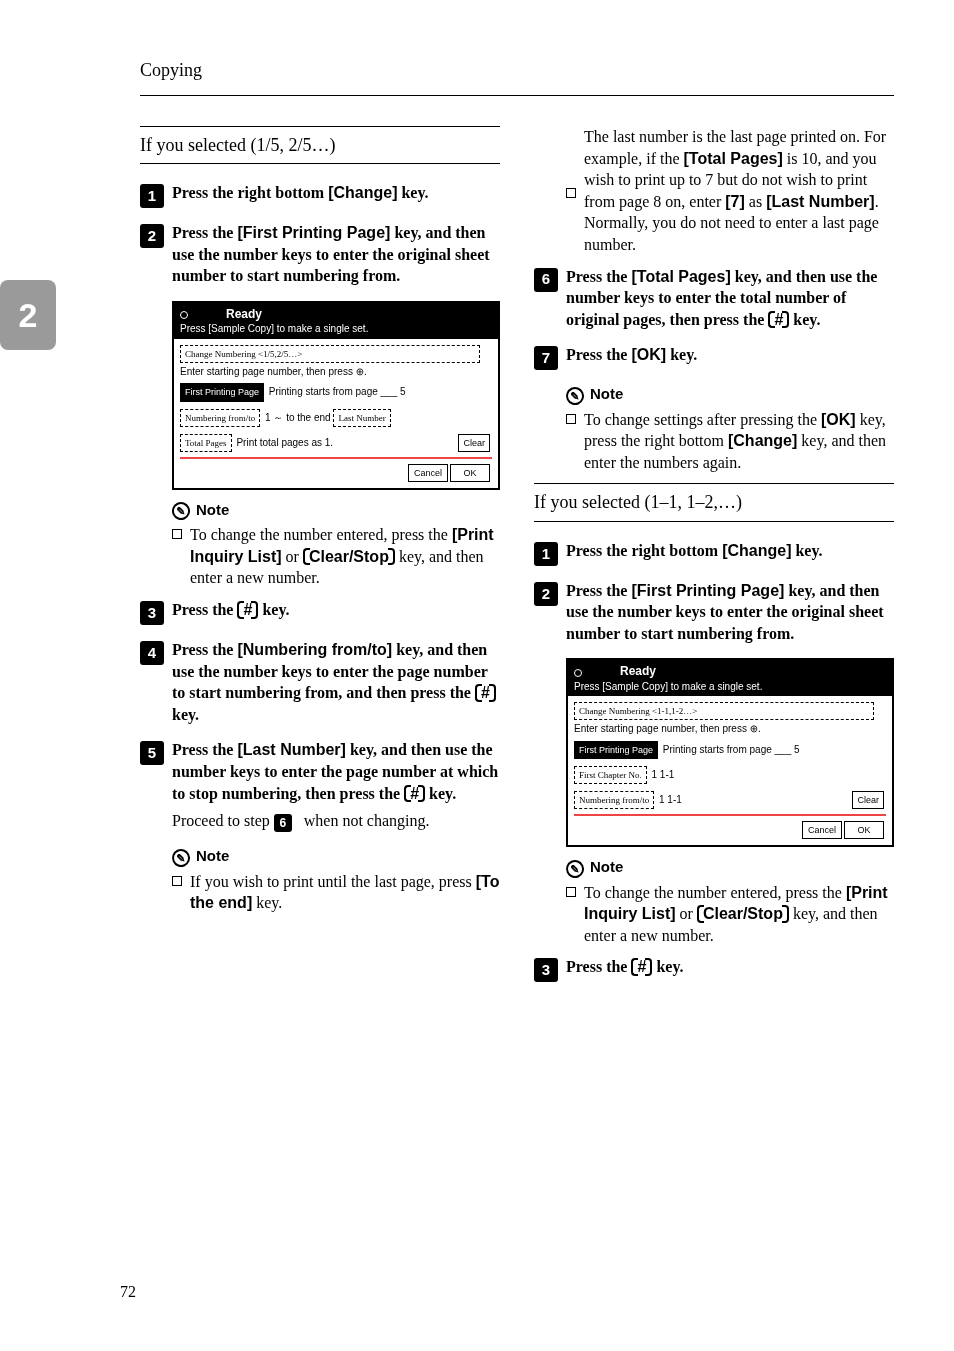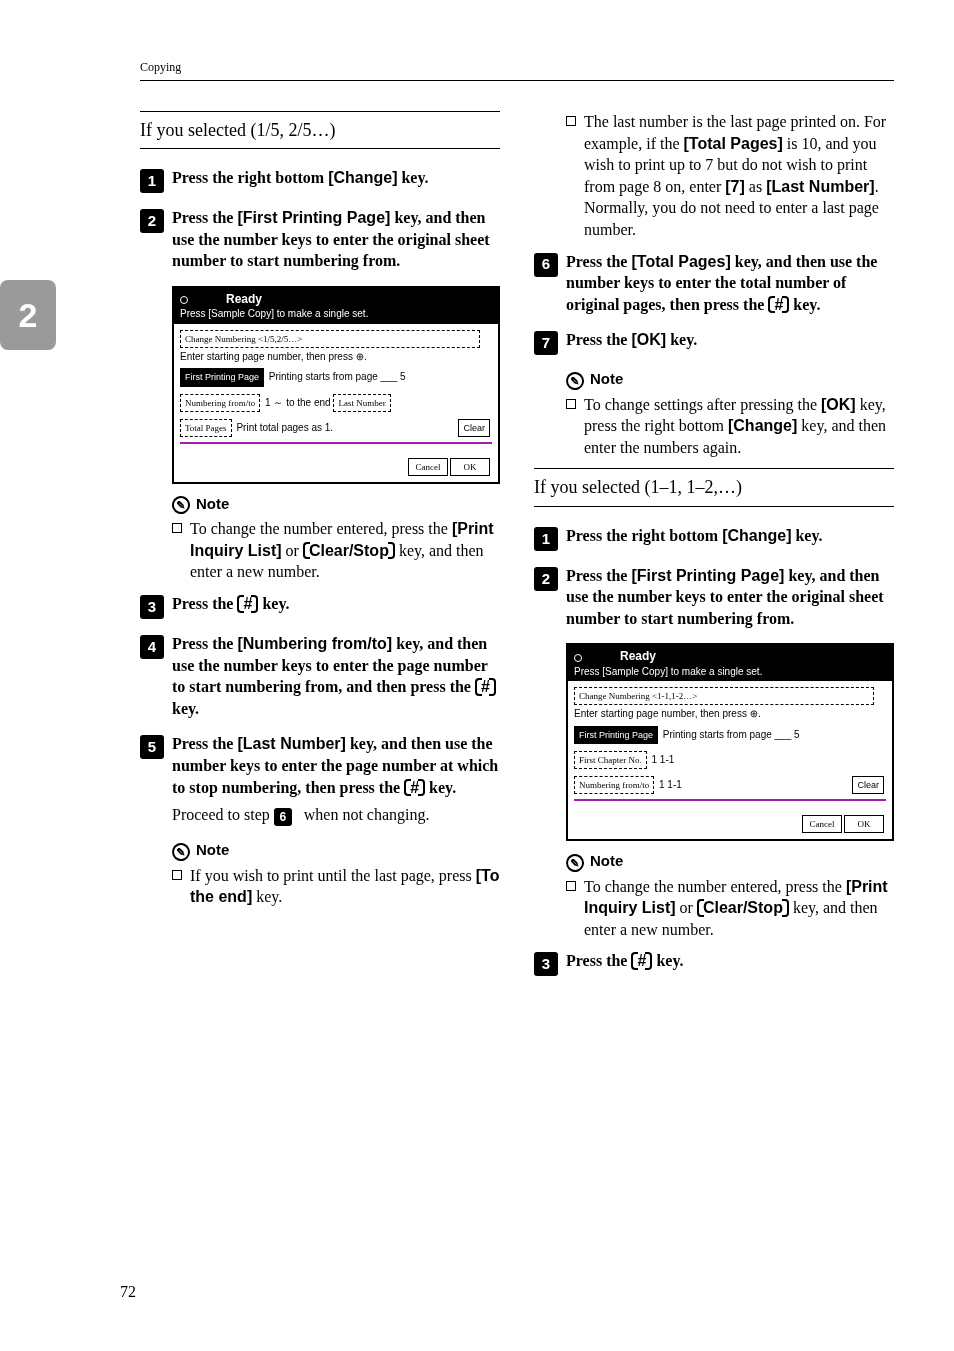--- a/index.html
+++ b/index.html
@@ -22,23 +22,23 @@
     border-radius: 8px;
     color: #fff;
     font-family: Arial, sans-serif;
     font-size: 34px;
     font-weight: bold;
     display: flex;
     align-items: center;
     justify-content: center;
   }
   .running-head {
-    font-size: 12px;
+    font-size: 18px;
     border-bottom: 1px solid #000;
-    padding-bottom: 5px;
+    padding-bottom: 14px;
     margin-left: 100px;
     margin-right: 20px;
     margin-bottom: 30px;
   }
   .columns {
     display: flex;
     gap: 34px;
     margin-left: 100px;
     margin-right: 20px;
   }
@@ -106,21 +106,21 @@
     background: #fff;
   }
   .sc-hd { background:#000; color:#fff; padding:3px 6px; }
   .sc-hd b { font-size: 12px; padding-left: 34px; }
   .sc-hd .led { display:inline-block; width:8px;height:8px;border:1px solid #fff;border-radius:50%;margin-right:4px;vertical-align:middle;}
   .sc-inner { padding:4px 6px; }
   .sc-inner .box { border:1px solid #000; padding:2px 4px; display:inline-block; margin:2px 2px 2px 0; font-size:9px;}
   .sc-inner .box.dashed { border-style:dashed;font-family:Liberation Serif, serif; }
   .sc-inner .box.sel { background:#000;color:#fff; }
   .sc-inner .line { margin-bottom:3px; }
-  .sc-btnrow { text-align:right; margin-top:3px; border-top:2px solid #a21caf; padding-top:12px;font-family:Liberation Serif, serif;}
+  .sc-btnrow { text-align:right; margin-top:3px; border-top:2px solid #ef4444; padding-top:3px;}
   .sc-btnrow .box { min-width:40px; text-align:center; }
   .page-num {
     position: absolute;
     left: 120px;
     bottom: 50px;
     font-size: 16px;
   }
 </style>
 </head>
 <body>
@@ -194,21 +194,21 @@
       </div>
     <div class="bullet">
         <div class="sq"></div>
         <div>
       <span>If you wish to print until the last page, press </span><span class="ui">[To the end]</span><span> key.</span>
     </div>
       </div>
   </div>
 
   <div class="col">
-    <div class="bullet" style="margin-left:32px;">
+    <div class="bullet" style="margin-left:32px;align-items:center;">
         <div class="sq"></div>
         <div>
       <span>The last number is the last page printed on. For example, if the </span><span class="ui">[Total Pages]</span><span> is 10, and you wish to print up to 7 but do not wish to print from page 8 on, enter </span><span class="ui">[7]</span><span> as </span><span class="ui">[Last Number]</span><span>. Normally, you do not need to enter a last page number.</span>
     </div>
       </div>
 
     <div class="step">
       <div class="step-num">6</div>
       <div class="step-body"><span>Press the </span><span class="ui">[Total Pages]</span><span> key, and then use the number keys to enter the total number of original pages, then press the </span><span class="key">#</span><span> key.</span></div>
     </div>

